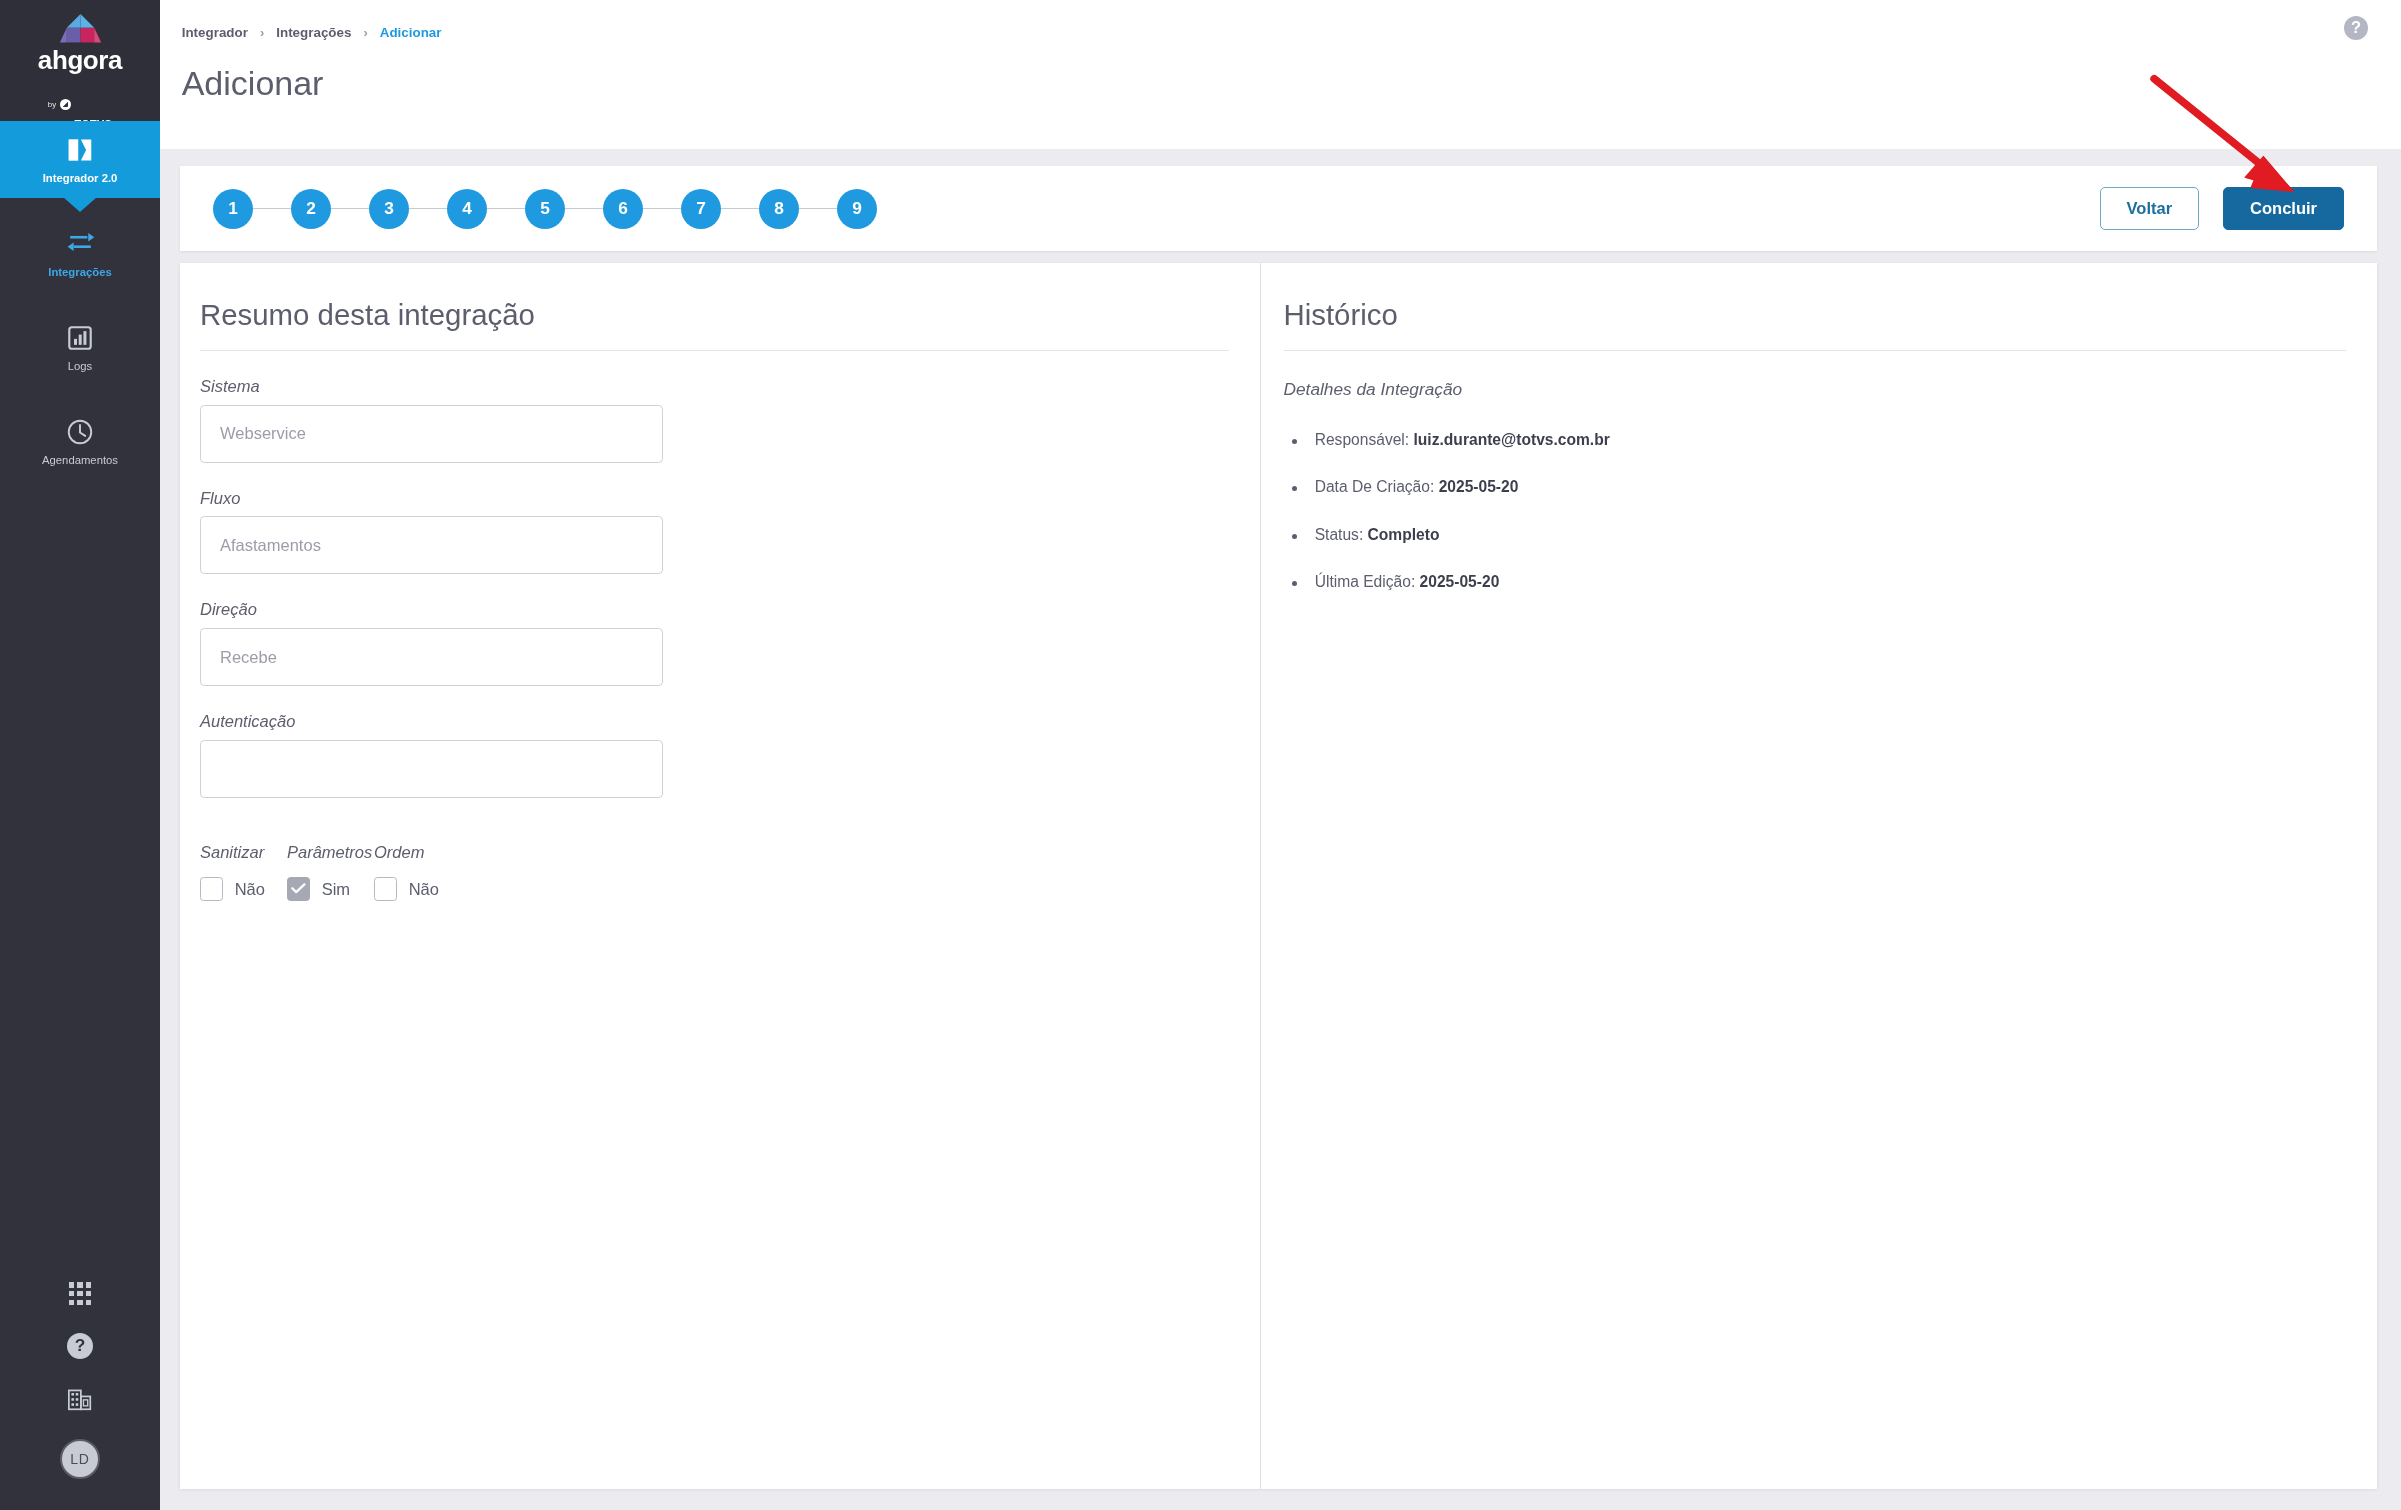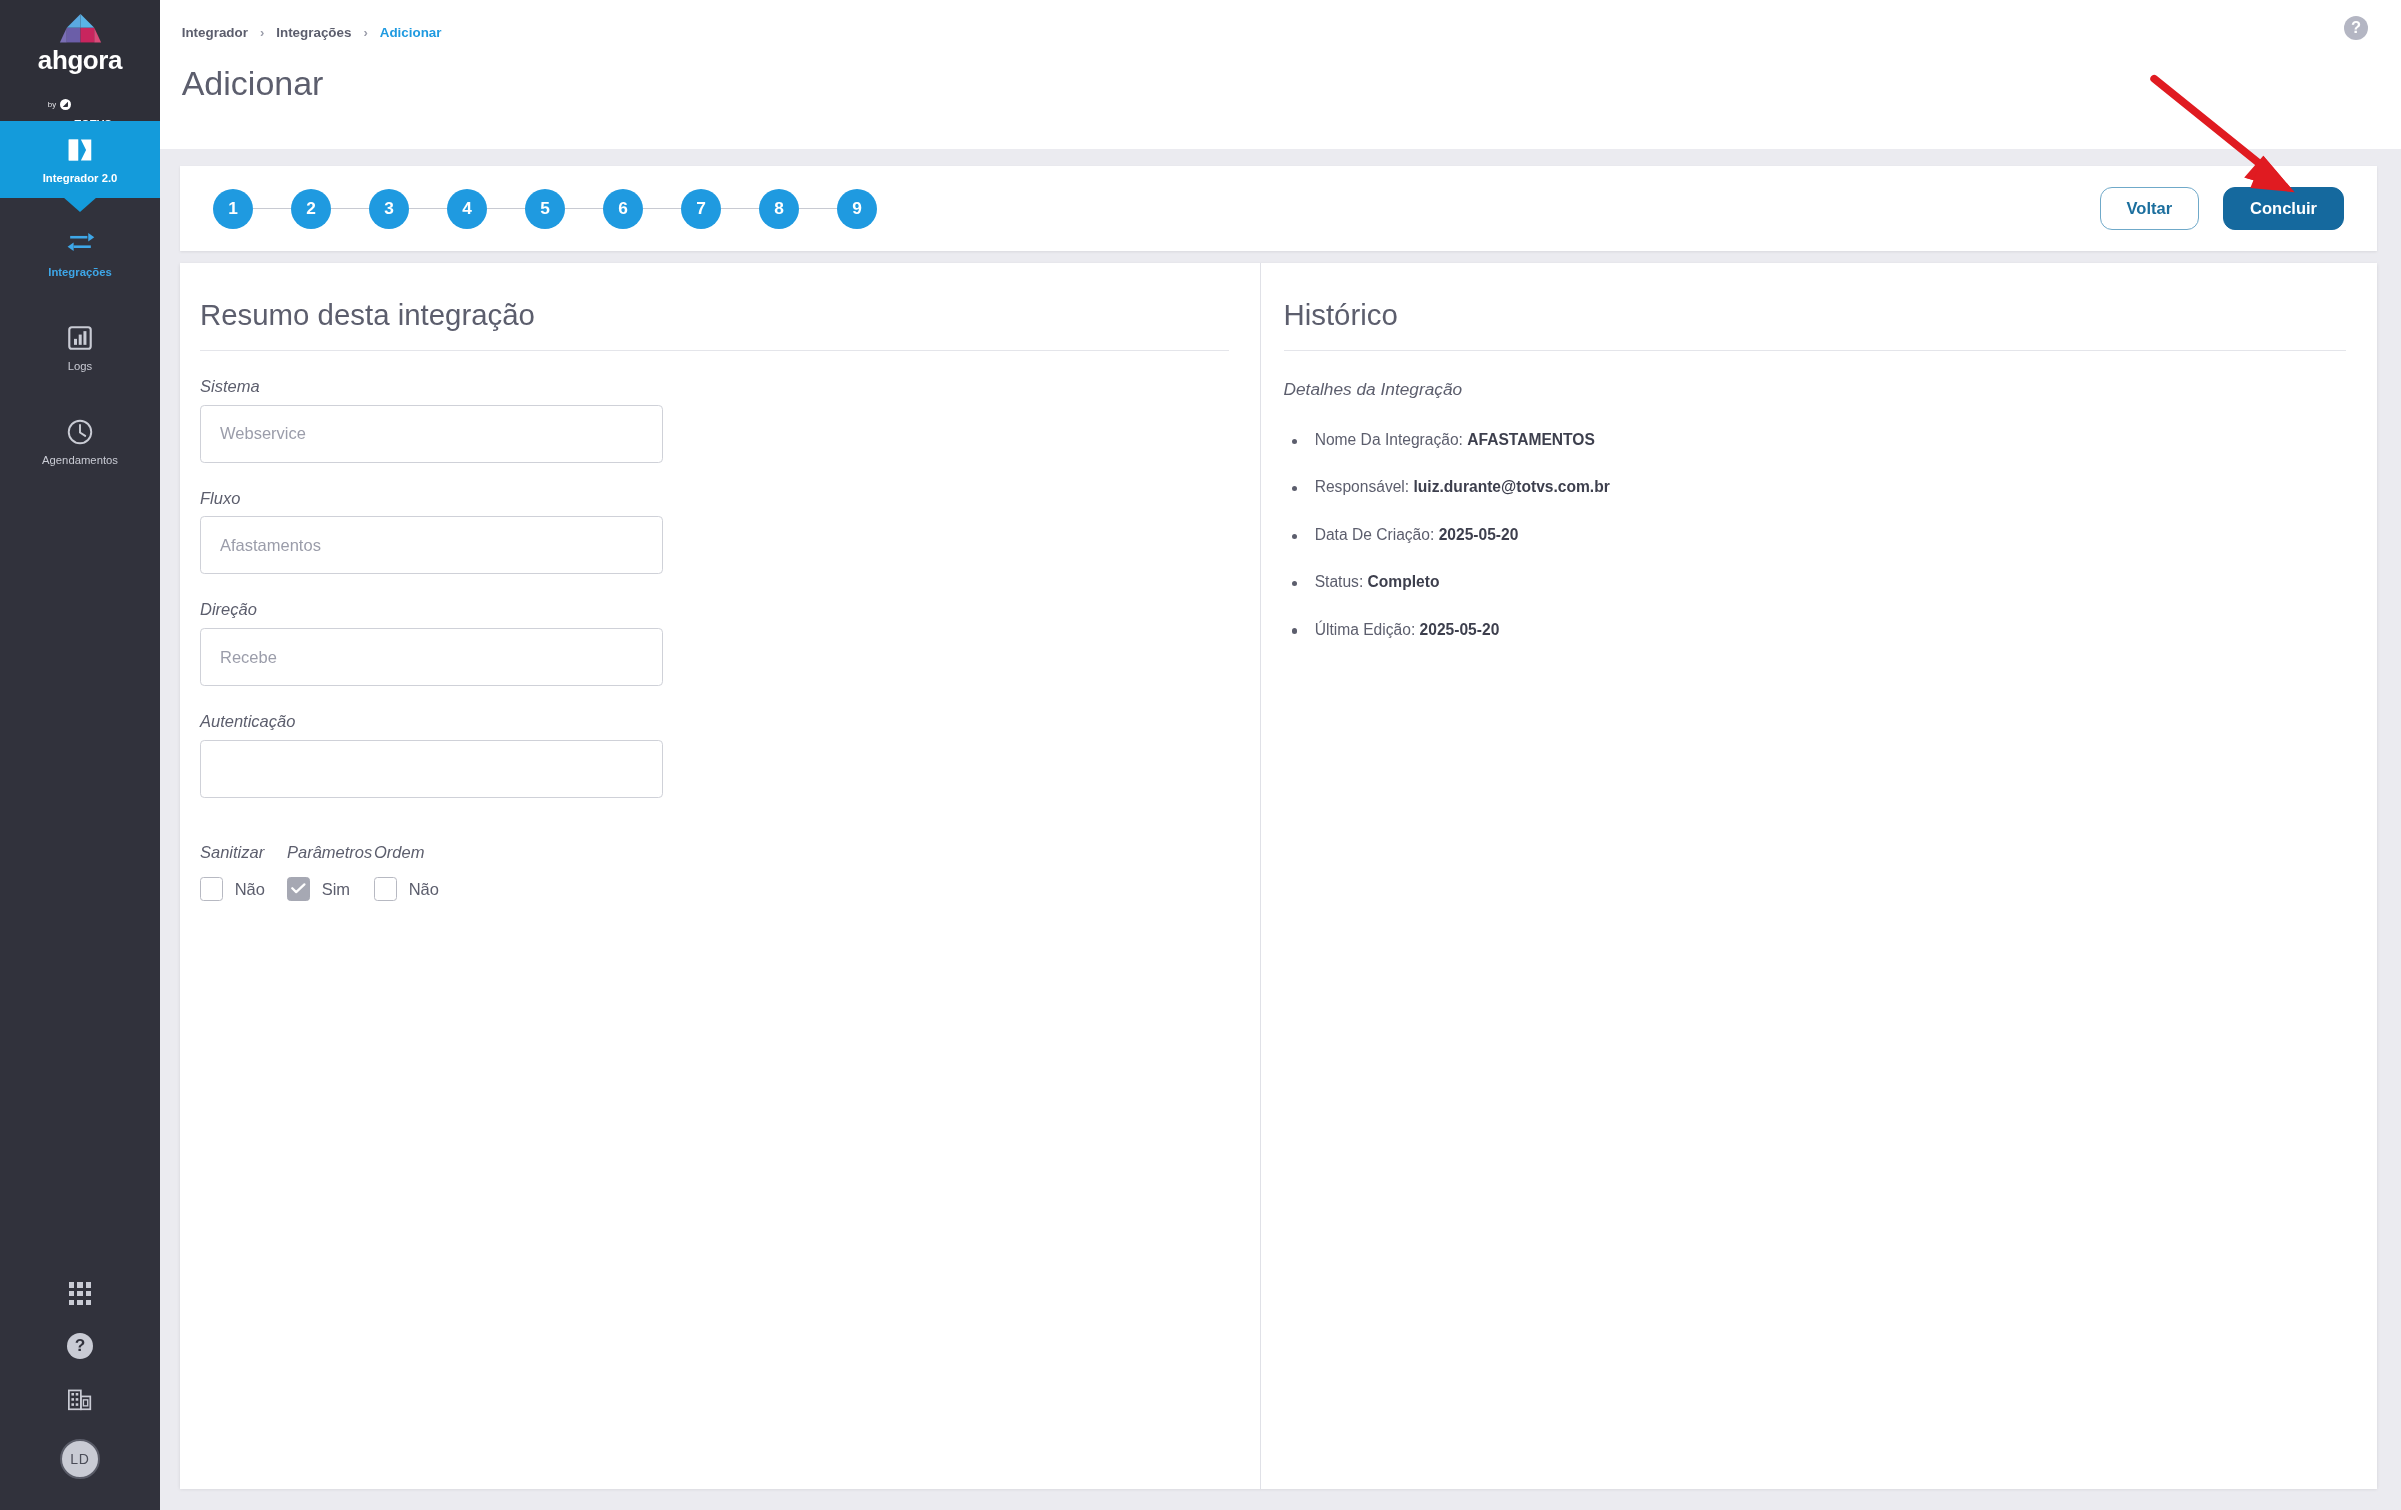--- a/index.html
+++ b/index.html
@@ -130,21 +130,21 @@
   .step {
     width: 40px; height: 40px; border-radius: 50%;
     background: #1f9ae0; color: #ffffff;
     display: flex; align-items: center; justify-content: center;
     font-size: 17.3px; font-weight: bold; cursor: pointer; flex: 0 0 40px;
   }
   .step-line { width: 38px; height: 0.9px; background: #c8cad2; }
   .step-actions { display: flex; align-items: center; gap: 24px; }
   .btn {
     font-size: 16.5px; font-weight: bold; cursor: pointer;
-    border-radius: 12px; padding: 12px 26px; line-height: 1;
+    border-radius: 5px; padding: 12px 26px; line-height: 1;
   }
   .btn-secondary { background: #ffffff; color: #1c6f9e; border: 0.9px solid #6fa9c9; }
   .btn-primary { background: #15699e; color: #ffffff; border: 0.9px solid #15699e; }
 
   .panels-card {
     background: #ffffff; margin-top: 12px; flex: 1 1 auto;
     display: flex; box-shadow: 0 0.9px 3.5px rgba(0,0,0,0.10);
     overflow: hidden;
   }
   .panel-left { width: 1081px; flex: 0 0 1081px; padding: 36px 31px 44px 20px; border-right: 0.9px solid #e0e1e7; }
@@ -410,24 +410,20 @@
           </div>
         </section>
 
         <section class="panel-right">
           <h2 class="panel-title">Histórico</h2>
           <div class="panel-rule"></div>
           <div class="sub-heading">Detalhes da Integração</div>
 
           <ul class="hist-list">
             <li>
-              <span>Nome Da Integração:</span>
-              <b>AFASTAMENTOS</b>
-            </li>
-            <li>
               <span>Responsável:</span>
               <b>luiz.durante@totvs.com.br</b>
             </li>
             <li>
               <span>Data De Criação:</span>
               <b>2025-05-20</b>
             </li>
             <li>
               <span>Status:</span>
               <b>Completo</b>

